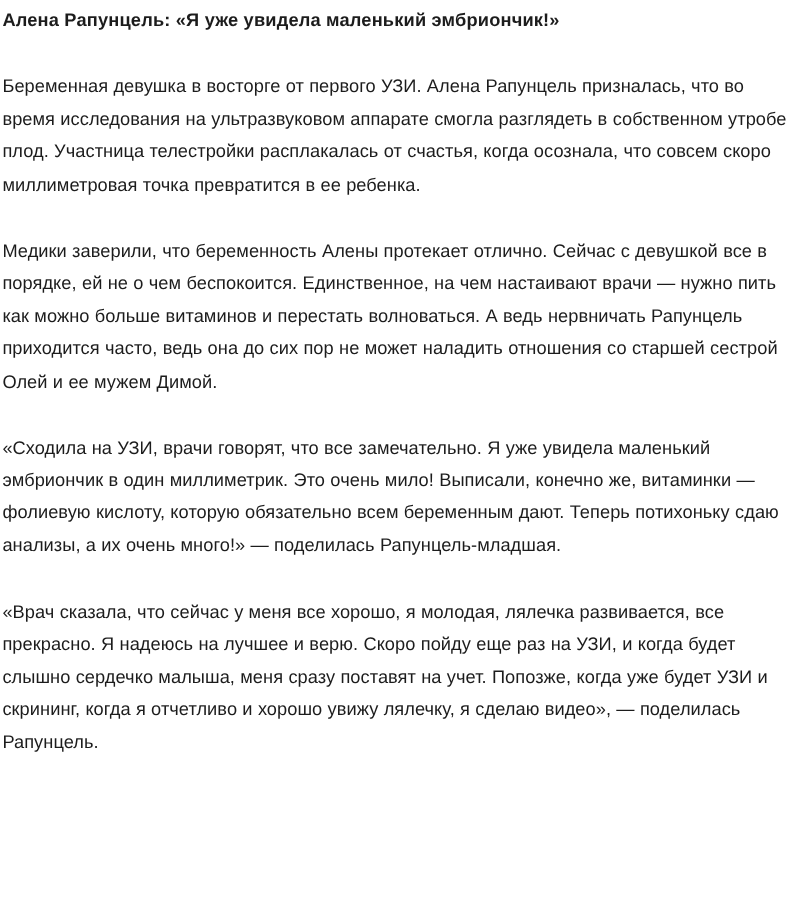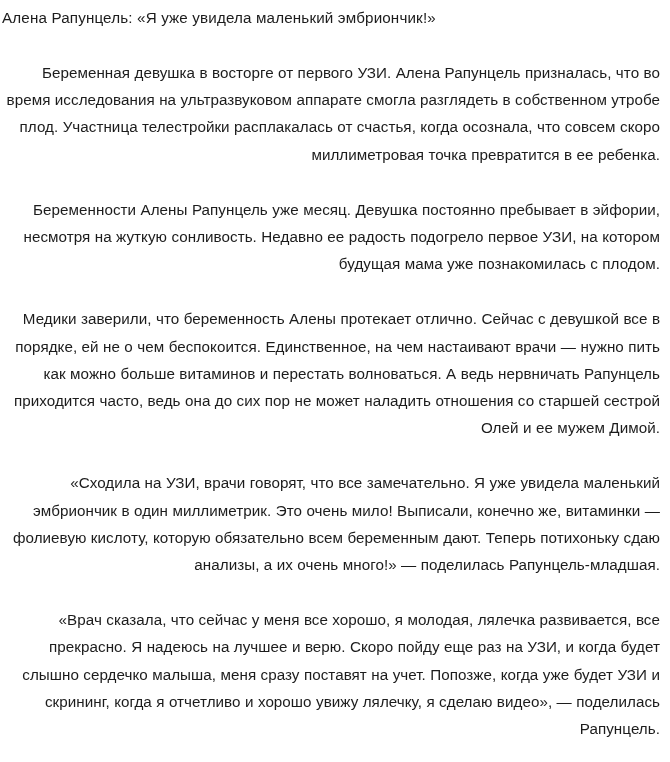--- a/index.html
+++ b/index.html
@@ -17,50 +17,49 @@
     -webkit-font-smoothing: antialiased;
   }
   .article {
     box-sizing: border-box;
     width: 670px;
     padding: 4px 10px 0 2px;
   }
   .article-title {
     font-size: 15.2px;
     line-height: 27px;
-    font-weight: 400;
+    font-weight: 700;
     color: #1c1c1c;
     margin: 0 0 28px 0;
     letter-spacing: 0.01em;
     white-space: nowrap;
   }
   .paragraph {
     font-size: 15.2px;
     line-height: 27.2px;
     font-weight: 400;
     color: #1c1c1c;
     margin: 12px 0 28px 0;
-    text-align: right;
+    text-align: left;
     letter-spacing: 0.003em;
     word-spacing: 0.01em;
   }
   .paragraph:last-child {
     margin-bottom: 0;
   }
 </style>
 </head>
 <body>
 
 <div class="article">
 
   <h1 class="article-title">Алена Рапунцель: «Я уже увидела маленький эмбриончик!»</h1>
 
   <p class="paragraph">Беременная девушка в восторге от первого УЗИ. Алена Рапунцель призналась, что во время исследования на ультразвуковом аппарате смогла разглядеть в собственном утробе плод. Участница телестройки расплакалась от счастья, когда осознала, что совсем скоро миллиметровая точка превратится в ее ребенка.</p>
 
-  <p class="paragraph">Беременности Алены Рапунцель уже месяц. Девушка постоянно пребывает в эйфории, несмотря на жуткую сонливость. Недавно ее радость подогрело первое УЗИ, на котором будущая мама уже познакомилась с плодом.</p>
 
   <p class="paragraph">Медики заверили, что беременность Алены протекает отлично. Сейчас с девушкой все в порядке, ей не о чем беспокоится. Единственное, на чем настаивают врачи — нужно пить как можно больше витаминов и перестать волноваться. А ведь нервничать Рапунцель приходится часто, ведь она до сих пор не может наладить отношения со старшей сестрой Олей и ее мужем Димой.</p>
 
   <p class="paragraph">«Сходила на УЗИ, врачи говорят, что все замечательно. Я уже увидела маленький эмбриончик в один миллиметрик. Это очень мило! Выписали, конечно же, витаминки — фолиевую кислоту, которую обязательно всем беременным дают. Теперь потихоньку сдаю анализы, а их очень много!» — поделилась Рапунцель-младшая.</p>
 
 
   <p class="paragraph">«Врач сказала, что сейчас у меня все хорошо, я молодая, лялечка развивается, все прекрасно. Я надеюсь на лучшее и верю. Скоро пойду еще раз на УЗИ, и когда будет слышно сердечко малыша, меня сразу поставят на учет. Попозже, когда уже будет УЗИ и скрининг, когда я отчетливо и хорошо увижу лялечку, я сделаю видео», — поделилась Рапунцель.</p>
 
 </div>
 

